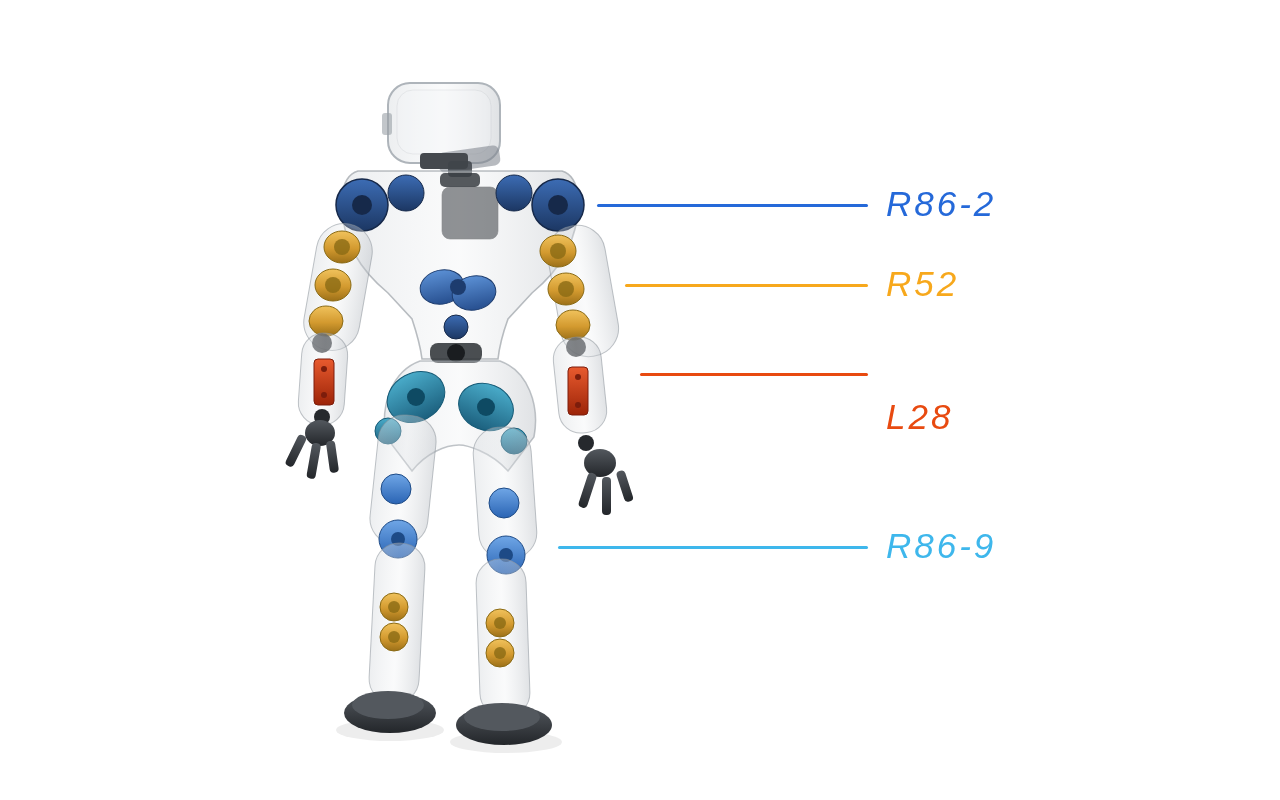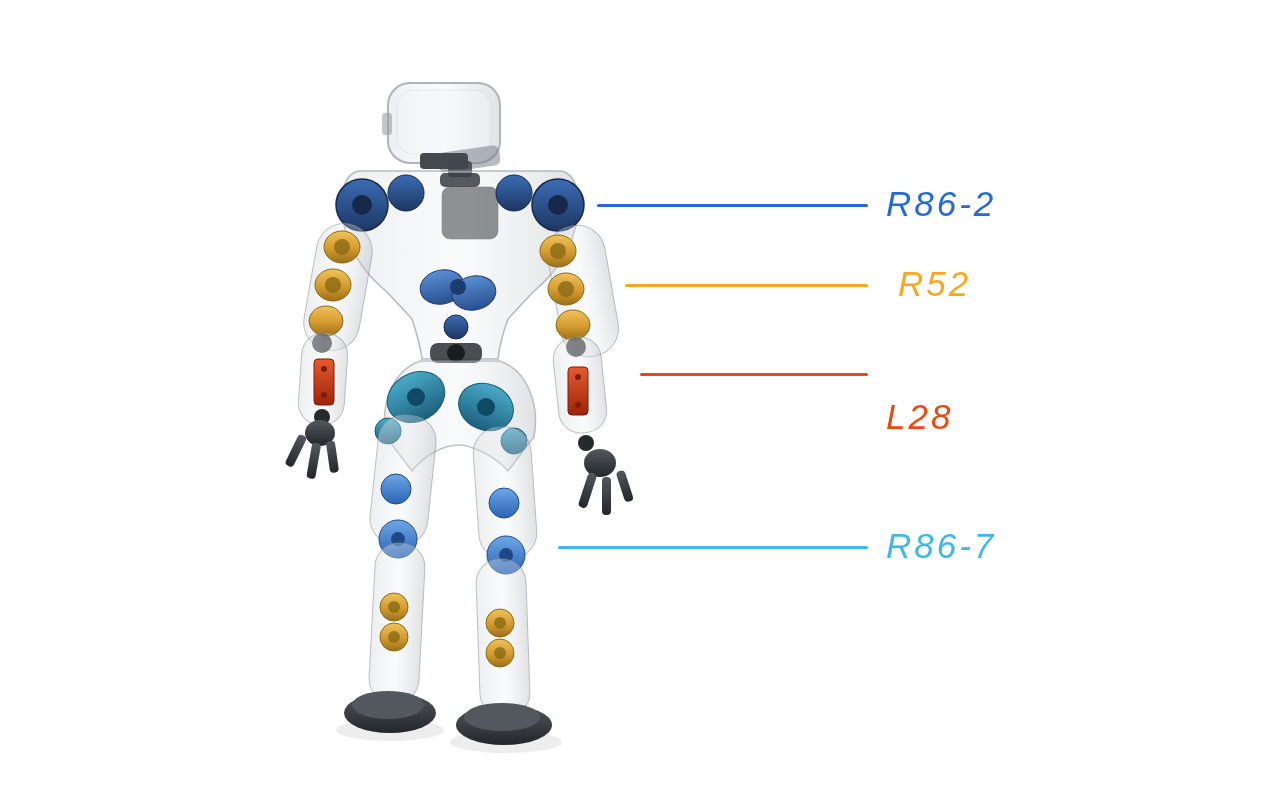--- a/index.html
+++ b/index.html
@@ -208,21 +208,21 @@
         <ellipse cx="234" cy="650" rx="48" ry="20" fill="url(#gDark)"></ellipse>
         <ellipse cx="232" cy="642" rx="38" ry="14" fill="#53585e"></ellipse>
       </g>
     </g>
   </svg>
 
   <div class="leader" style="left: 597px; top: 204px; width: 271px; background: rgb(37, 105, 217);"></div>
   <div class="callout-label" style="top: 205px; color: rgb(37, 105, 217);">R86-2</div>
 
   <div class="leader" style="left: 625px; top: 284px; width: 243px; background: rgb(247, 168, 28);"></div>
-  <div class="callout-label" style="top: 285px; color: rgb(247, 168, 28); margin-left: 12px;">R52</div>
+  <div class="callout-label" style="top: 285px; color: rgb(247, 168, 28);">R52</div>
 
   <div class="leader" style="left: 640px; top: 373px; width: 228px; background: rgb(232, 74, 16);"></div>
   <div class="callout-label" style="top: 374px; color: rgb(232, 74, 16); margin-top: 44px;">L28</div>
 
   <div class="leader" style="left: 558px; top: 546px; width: 310px; background: rgb(62, 183, 236);"></div>
-  <div class="callout-label" style="top: 547px; color: rgb(62, 183, 236);">R86-7</div>
+  <div class="callout-label" style="top: 547px; color: rgb(62, 183, 236);">R86-9</div>
 
 </div>
 
 </body></html>

